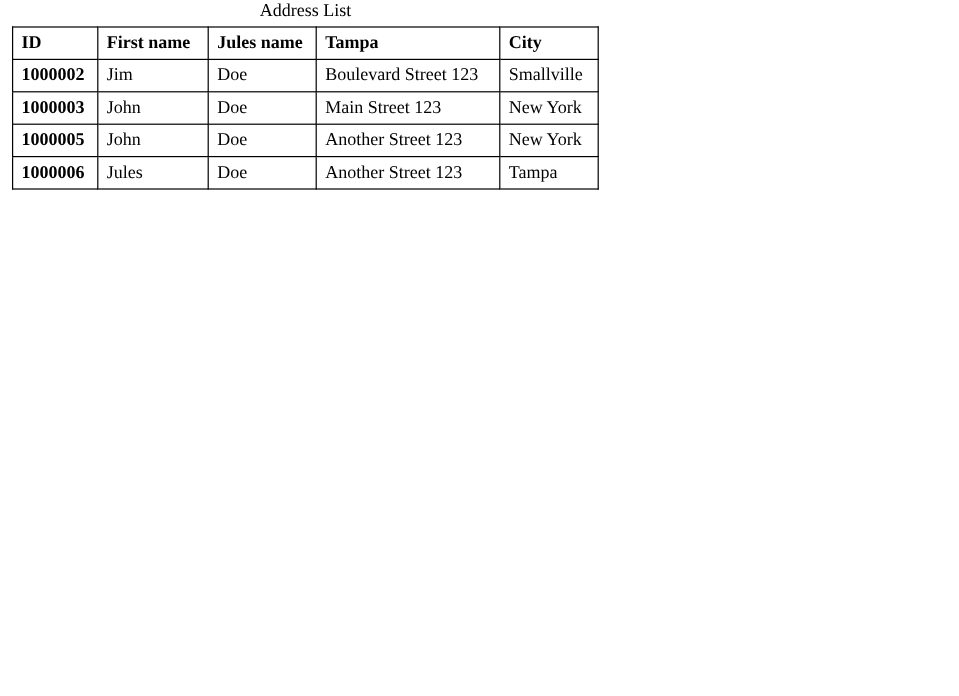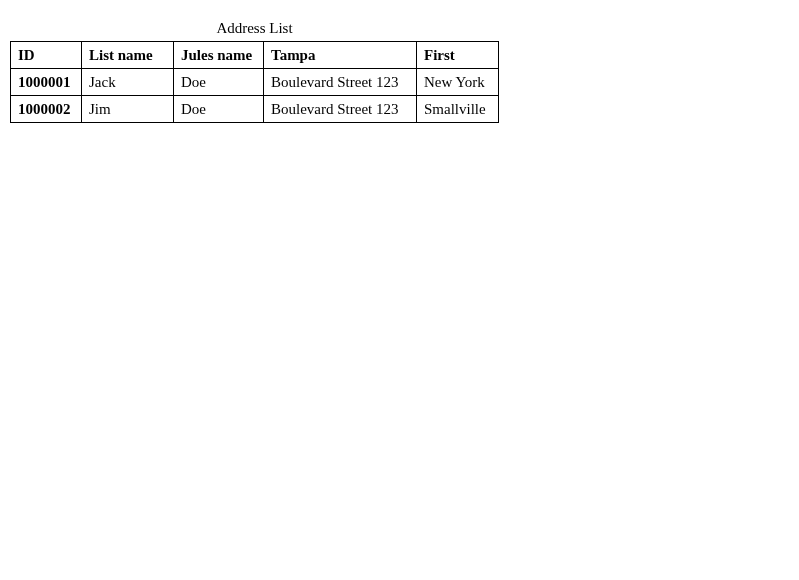--- a/index.html
+++ b/index.html
@@ -9,21 +9,21 @@
     background: #ffffff;
     font-family: "Liberation Serif", "DejaVu Serif", serif;
     color: #000000;
   }
   body {
     width: 799px;
     height: 580px;
     overflow: hidden;
   }
   .page {
-    padding: 20px 0 0 10px;
+    padding: 1px 0 0 10px;
   }
   table.address-table {
     border-collapse: collapse;
     table-layout: fixed;
     font-size: 15px;
   }
   table.address-table caption {
     caption-side: top;
     text-align: center;
     font-size: 15px;
@@ -62,36 +62,50 @@
     <colgroup>
       <col class="c-id">
       <col class="c-first">
       <col class="c-last">
       <col class="c-street">
       <col class="c-city">
     </colgroup>
     <thead>
       <tr>
         <th>ID</th>
-        <th>List name</th>
+        <th>First name</th>
         <th>Jules name</th>
         <th>Tampa</th>
-        <th>First</th>
+        <th>City</th>
       </tr>
     </thead>
     <tbody id="table-body">
-        <tr>
-          <th scope="row">1000001</th>
-          <td>Jack</td>
-          <td>Doe</td>
-          <td>Boulevard Street 123</td>
-          <td>New York</td>
-        </tr>
         <tr>
           <th scope="row">1000002</th>
           <td>Jim</td>
           <td>Doe</td>
           <td>Boulevard Street 123</td>
           <td>Smallville</td>
         </tr>
+        <tr>
+          <th scope="row">1000003</th>
+          <td>John</td>
+          <td>Doe</td>
+          <td>Main Street 123</td>
+          <td>New York</td>
+        </tr>
+        <tr>
+          <th scope="row">1000005</th>
+          <td>John</td>
+          <td>Doe</td>
+          <td>Another Street 123</td>
+          <td>New York</td>
+        </tr>
+        <tr>
+          <th scope="row">1000006</th>
+          <td>Jules</td>
+          <td>Doe</td>
+          <td>Another Street 123</td>
+          <td>Tampa</td>
+        </tr>
       </tbody>
   </table>
 </div>
 
 </body></html>

